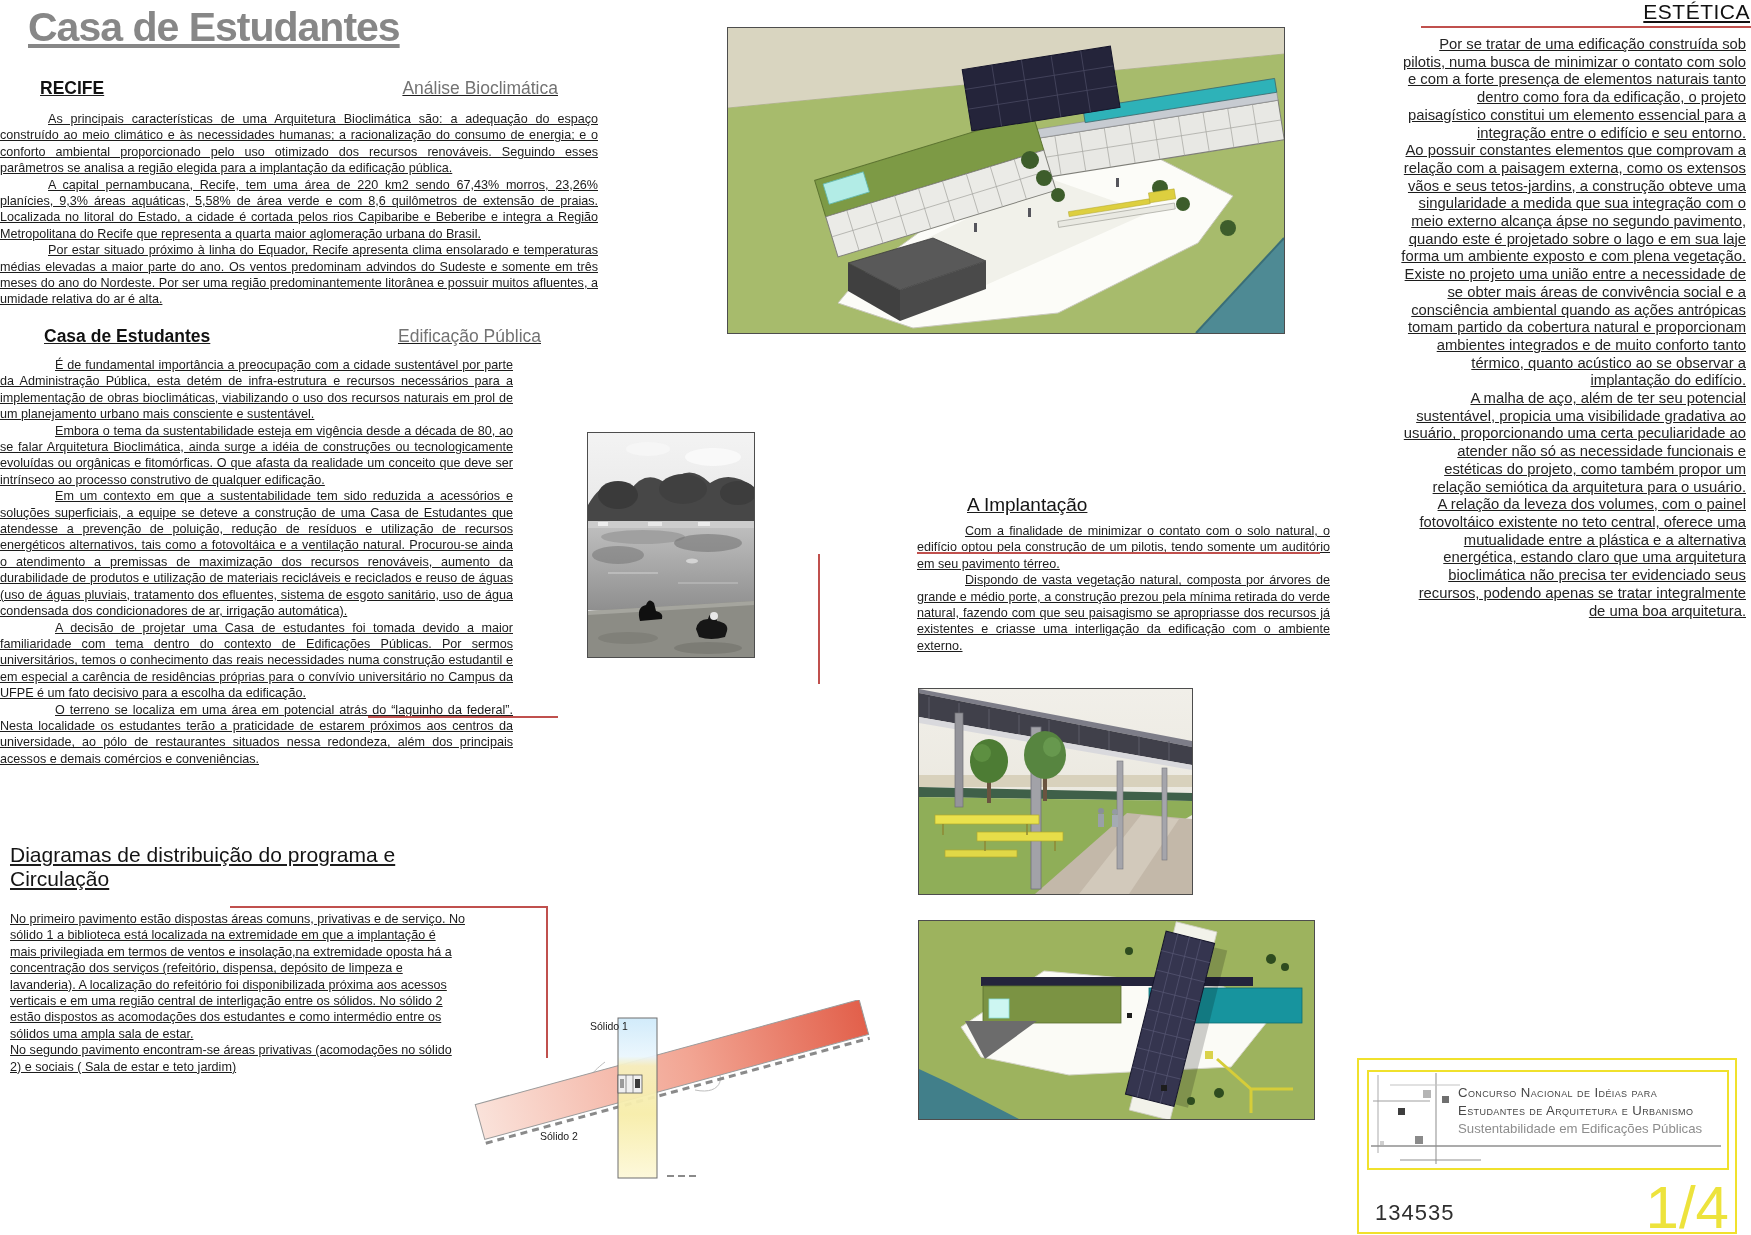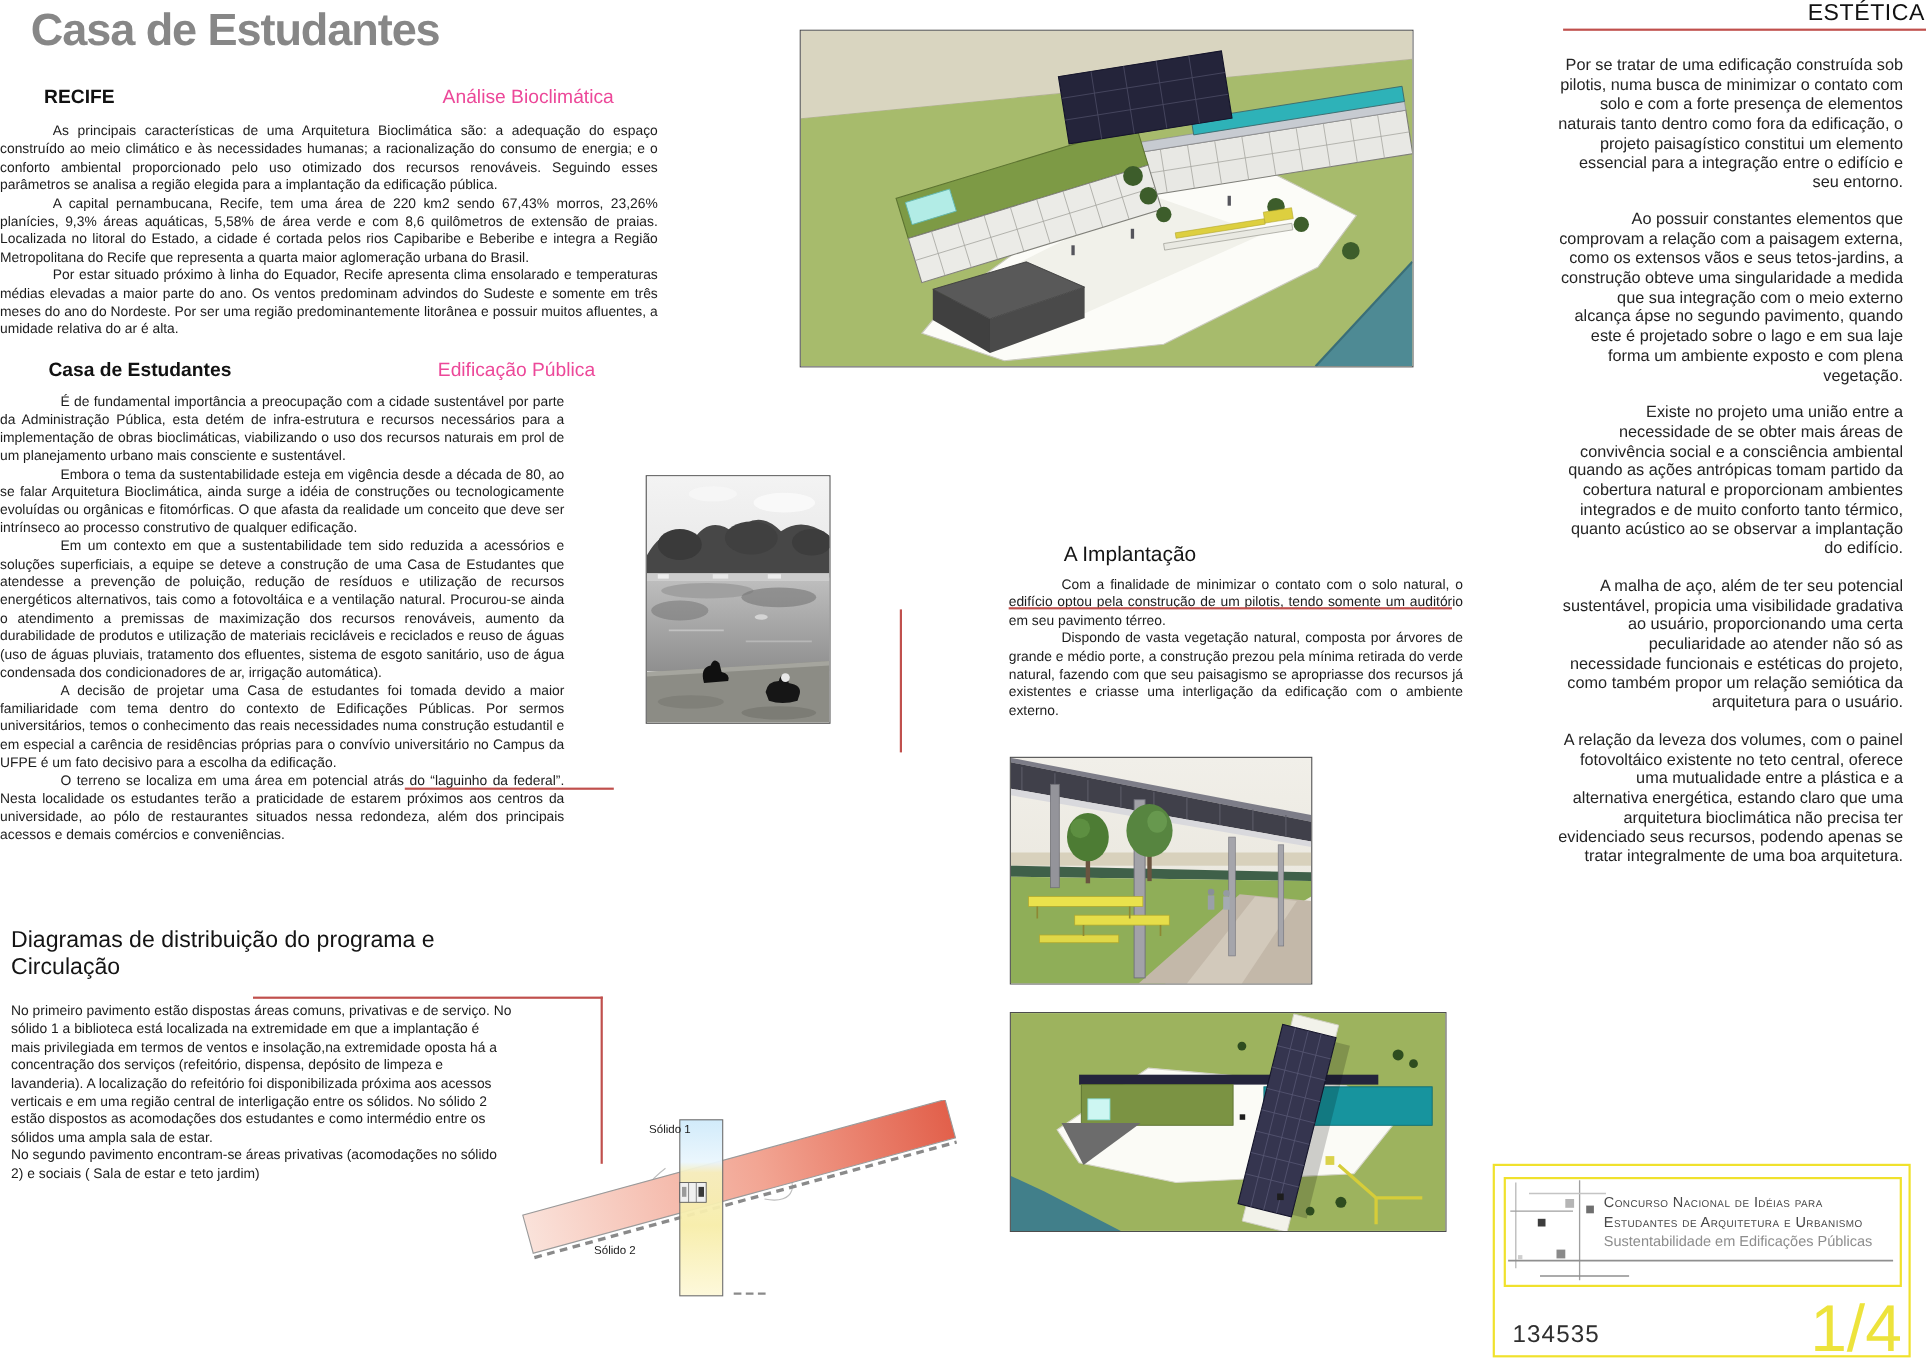--- a/index.html
+++ b/index.html
@@ -1,25 +1,25 @@
 <!DOCTYPE html>
 <html><head>
 <meta charset="utf-8">
 <style>
   html,body{margin:0;padding:0;background:#ffffff;}
   .board{
     position:relative;width:1751px;height:1235px;background:#ffffff;
     font-family:"Liberation Sans",sans-serif;color:#1c1c1c;overflow:hidden;
   }
-  .abs{position:absolute;}
+  .abs{position:absolute;text-decoration:underline;}
   
   .page-title{left:28px;top:4px;font-size:41px;font-weight:bold;color:#878787;letter-spacing:-1px;}
   .sec-head-row{display:flex;justify-content:space-between;align-items:baseline;}
   .h-bold{font-weight:bold;font-size:17.5px;color:#111;}
-  .h-reg{font-weight:normal;font-size:17.5px;color:#ec4899;}
+  .h-reg{font-weight:normal;font-size:17.5px;color:#737373;}
   
   .body-justify p{margin:0;text-align:justify;text-indent:48px;font-size:12.6px;line-height:16.4px;color:#1c1c1c;}
   .body-left p{margin:0;text-align:left;font-size:12.6px;line-height:16.4px;color:#1c1c1c;}
   
   .sec-recife{left:0;top:78px;width:598px;}
   .sec-recife .sec-head-row{padding:0 40px 0 40px;}
   .sec-recife .body-justify{margin-top:12px;}
   
   .sec-casa{left:0;top:326px;width:545px;}
   .sec-casa .sec-head-row{padding:0 4px 0 44px;}
@@ -30,21 +30,21 @@
   .diagramas-heading{font-size:21px;color:#141414;}
   .sec-diagramas .body-left{margin-top:20px;}
   
   .sec-implantacao{left:917px;top:494px;width:413px;}
   .implantacao-heading{font-size:19px;color:#141414;margin-left:50px;}
   .sec-implantacao .body-justify{margin-top:7px;}
   
   .estetica-heading{left:1420px;top:0px;width:330px;text-align:right;font-size:21px;color:#111;letter-spacing:.5px;}
   .estetica-rule{left:1421px;top:26px;width:330px;height:2px;background:#c0504d;}
   .sec-estetica-body{left:1400px;top:36px;width:346px;text-align:right;}
-  .sec-estetica-body p{margin:16px;font-size:14.8px;line-height:17.7px;color:#242424;}
+  .sec-estetica-body p{margin:0;font-size:14.8px;line-height:17.7px;color:#242424;}
   
   .redline{background:#c0504d;}
   
   .img-frame{border:1px solid #4d4d4d;background:#fff;}
   svg{display:block;}
   
   .logo-outer{left:1357px;top:1058px;width:376px;height:172px;border:2px solid #f0e12c;background:#fff;}
   .logo-inner{position:absolute;left:8px;top:10px;width:358px;height:96px;border:2px solid #f0e12c;background:#fff;}
   .logo-text{position:absolute;left:89px;top:12px;width:265px;}
   .logo-caps{font-variant:small-caps;font-size:13.2px;letter-spacing:.4px;color:#474747;line-height:18px;white-space:nowrap;}

